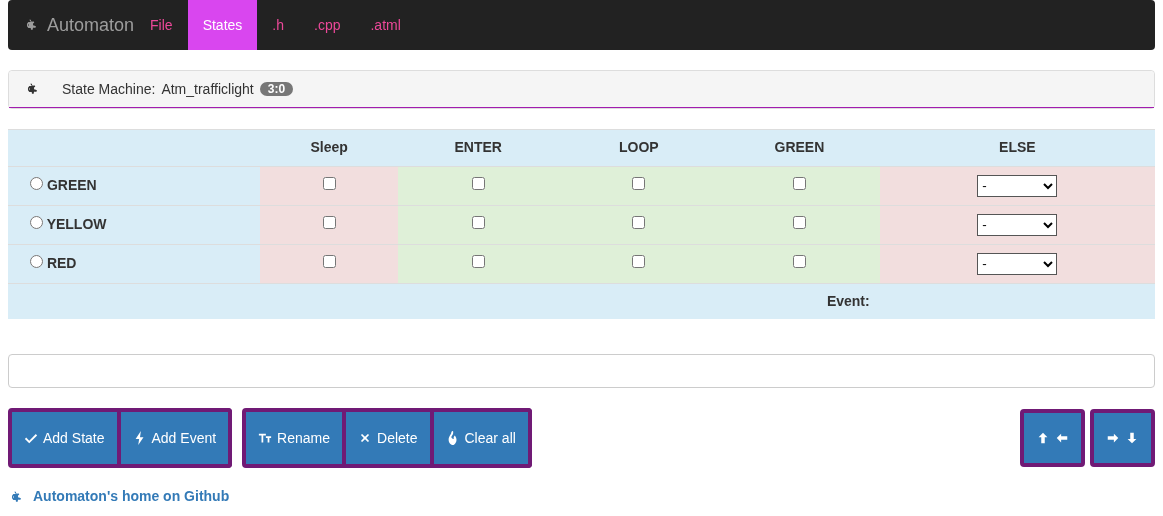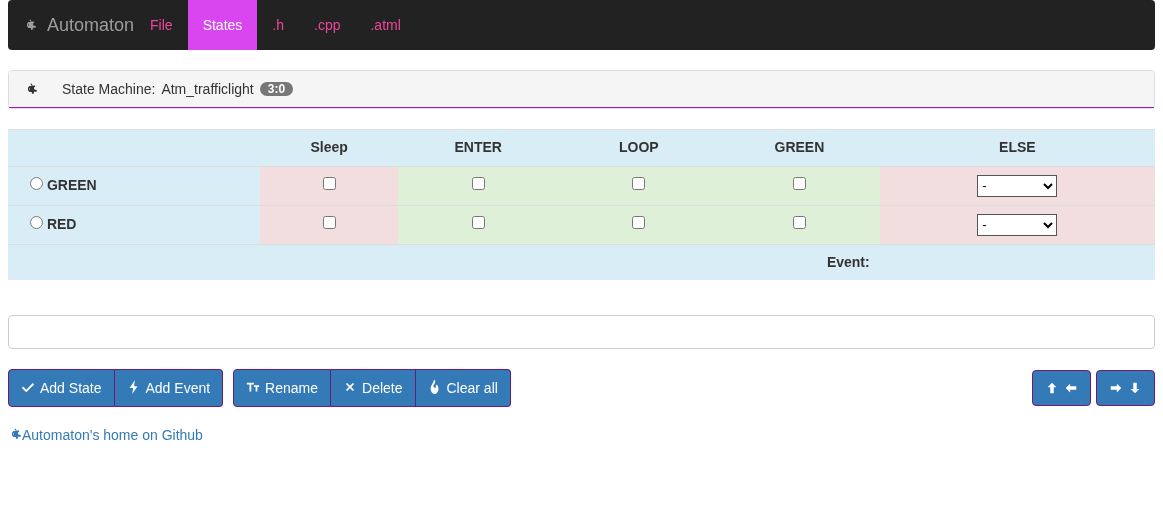--- a/index.html
+++ b/index.html
@@ -31,31 +31,31 @@
 table.states tbody td.else-col { background: #f2dede; }
 table.states tfoot td { background: #d9edf7; text-align: right; font-weight: bold; padding-right: 10px; }
 table.states select { width: 80px; height: 22px; border: 1px solid #555; background: #fff; }
 table.states input[type=checkbox] { width: 13px; height: 13px; }
 
 .input-row { margin-top: 35px; }
 .input-row input { width: 100%; height: 34px; border: 1px solid #ccc; border-radius: 4px; padding: 6px 12px; font-size: 14px; }
 
 .button-bar { margin-top: 20px; display: flex; justify-content: space-between; align-items: center; }
 .btn-group { display: flex; }
-.btn { background: #337ab7; color: #fff; border: 1px solid #701a75; padding: 10px 12px; font-size: 14px; cursor: pointer; display: flex; align-items: flex-start; gap: 5px; }
+.btn { background: #337ab7; color: #fff; border: 4px solid #701a75; padding: 18px 12px; font-size: 14px; cursor: pointer; display: flex; align-items: center; gap: 5px; }
 .btn-group .btn:first-child { border-radius: 4px 0 0 4px; }
 .btn-group .btn:last-child { border-radius: 0 4px 4px 0; }
 .btn-group .btn + .btn { border-left: 0; }
 .btn-group + .btn-group { margin-left: 5px; }
 .btn-single { border-radius: 4px; }
 .btn-toolbar-left { display: flex; gap: 5px; }
 .btn-toolbar-right { display: flex; gap: 5px; }
 
 .footer-link { margin-top: 20px; }
-.footer-link a { color: #337ab7; text-decoration: none; display: flex; align-items: flex-start; gap: 0; }
+.footer-link a { color: #337ab7; text-decoration: none; display: flex; align-items: flex-end; gap: 11px; font-weight: bold; }
 
 svg.glyph { width: 14px; height: 14px; fill: currentColor; }
 </style>
 </head>
 <body>
 
 <div class="navbar">
   <div class="navbar-brand">
     <svg class="glyph" viewBox="0 0 16 16">
         <path d="M8 4.5A3.5 3.5 0 1 0 8 11.5 3.5 3.5 0 0 0 8 4.5zM8 10A2 2 0 1 1 8 6a2 2 0 0 1 0 4z"></path>
@@ -113,20 +113,28 @@
       <tbody id="states-body">
       <tr>
             <td class="state-col"><input type="radio" name="state-select" style=""><span> GREEN</span></td>
             <td class="sleep-col"><input type="checkbox" style=""></td>
             <td class="enter-col"><input type="checkbox" style=""></td>
             <td class="loop-col"><input type="checkbox" style=""></td>
             <td class="exit-col"><input type="checkbox" style=""></td>
             <td class="else-col"><select><option>-</option></select></td>
           </tr>
           <tr>
+            <td class="state-col"><input type="radio" name="state-select" style=""><span> YELLOW</span></td>
+            <td class="sleep-col"><input type="checkbox" style=""></td>
+            <td class="enter-col"><input type="checkbox" style=""></td>
+            <td class="loop-col"><input type="checkbox" style=""></td>
+            <td class="exit-col"><input type="checkbox" style=""></td>
+            <td class="else-col"><select><option>-</option></select></td>
+          </tr>
+          <tr>
             <td class="state-col"><input type="radio" name="state-select" style=""><span> RED</span></td>
             <td class="sleep-col"><input type="checkbox" style=""></td>
             <td class="enter-col"><input type="checkbox" style=""></td>
             <td class="loop-col"><input type="checkbox" style=""></td>
             <td class="exit-col"><input type="checkbox" style=""></td>
             <td class="else-col"><select><option>-</option></select></td>
           </tr>
         </tbody>
       <tfoot>
         <tr>

